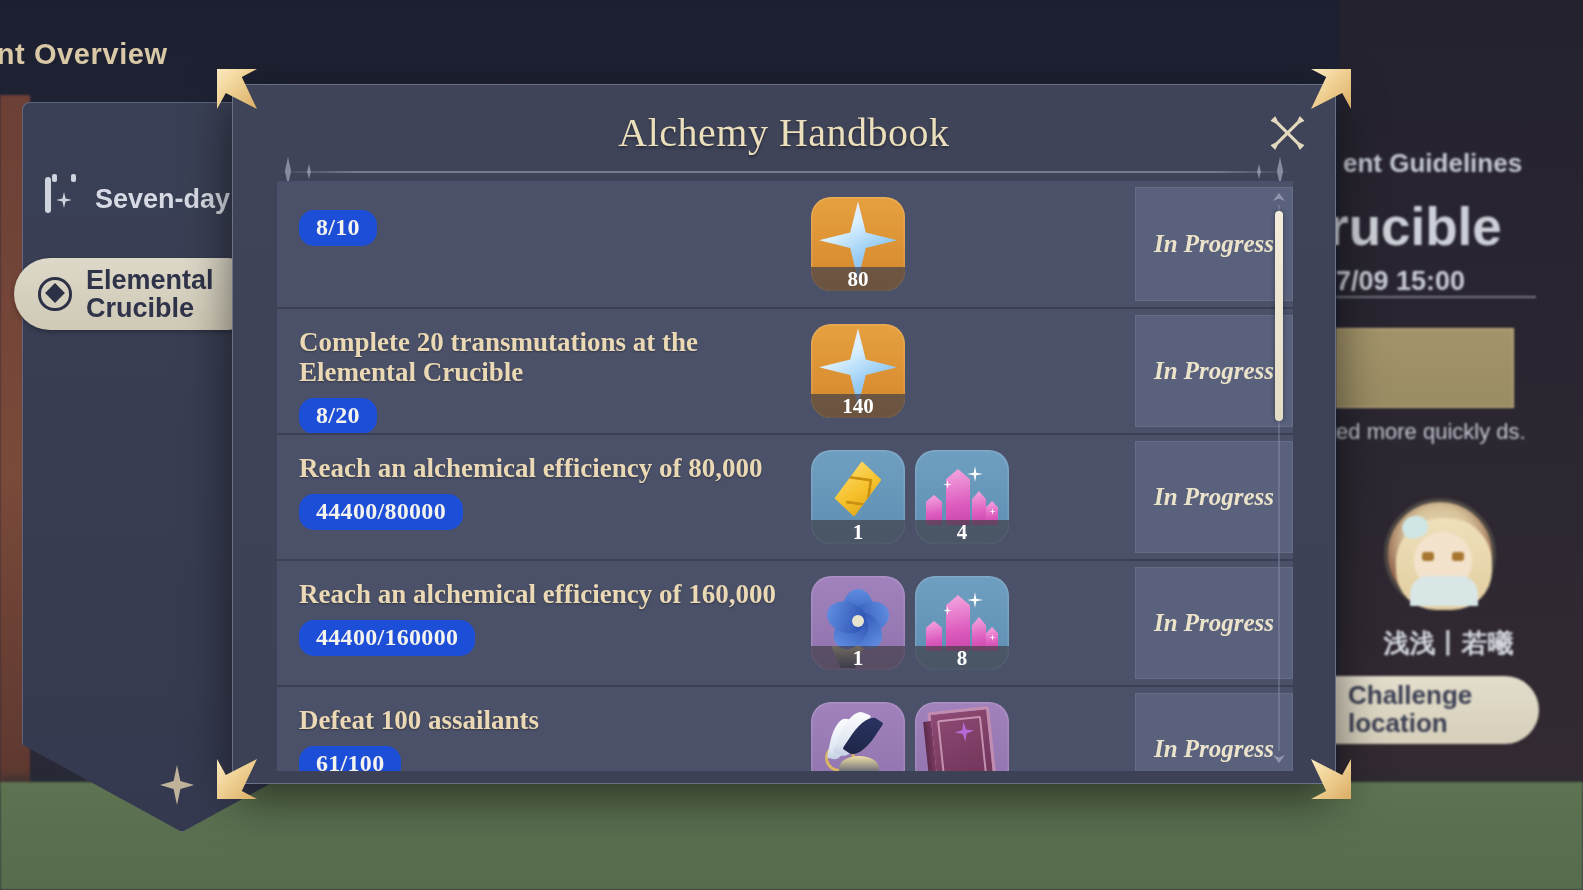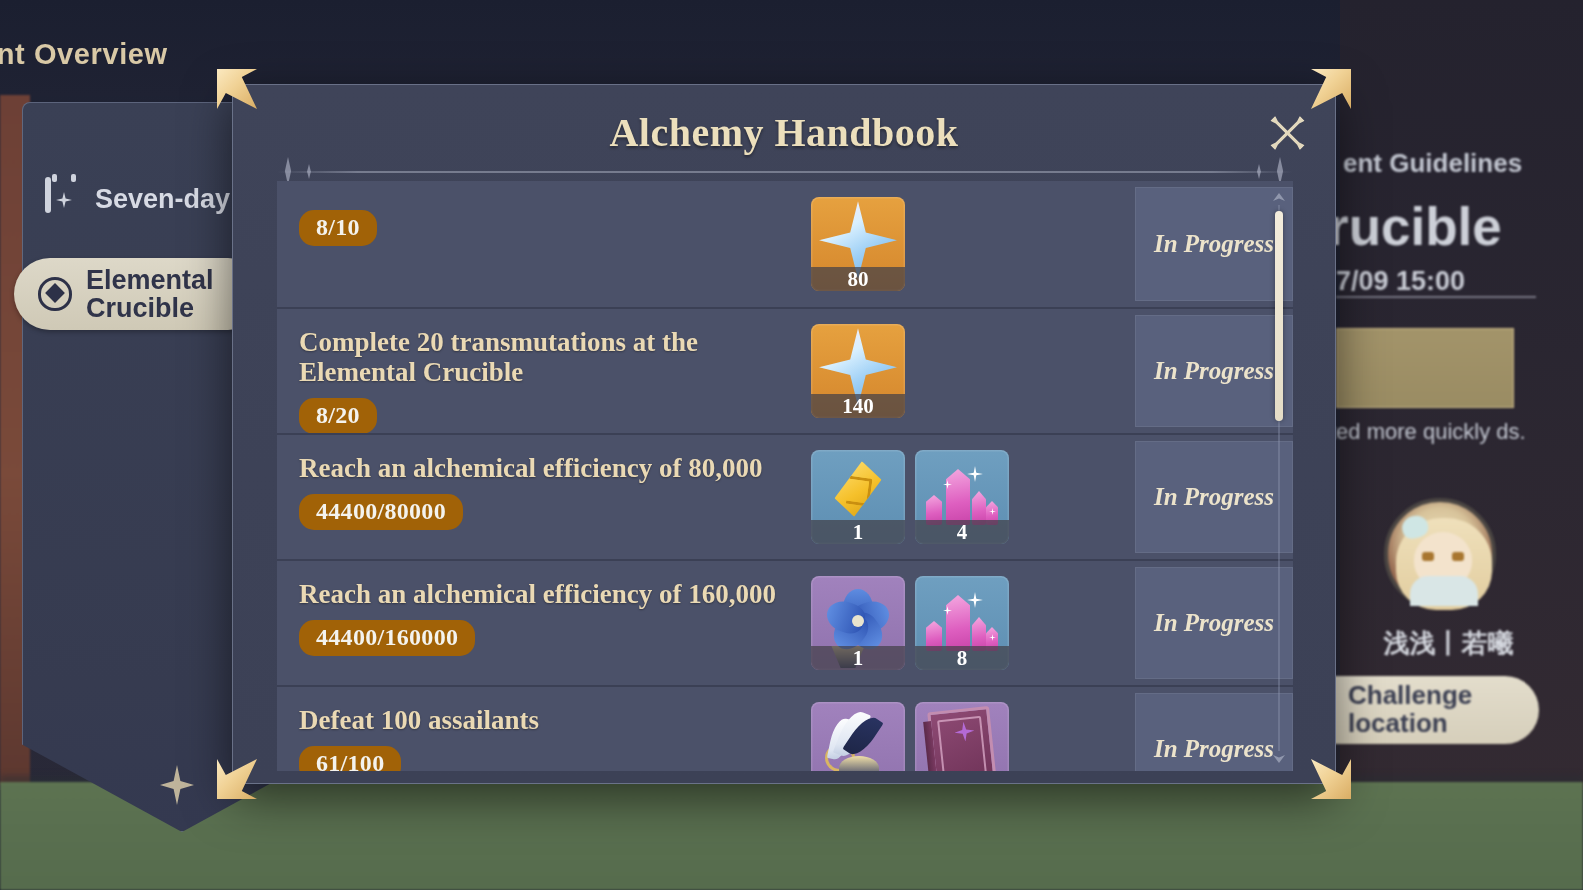--- a/index.html
+++ b/index.html
@@ -164,21 +164,21 @@
     clip-path: polygon(0 0, 100% 0, 62% 20%, 100% 100%, 22% 60%, 0 100%); }
   .corner.tr { right: -16px; top: -16px;
     clip-path: polygon(100% 0, 100% 100%, 78% 60%, 0 100%, 38% 20%, 0 0); }
   .corner.bl { left: -16px; bottom: -16px;
     clip-path: polygon(0 100%, 0 0, 22% 40%, 100% 0, 62% 80%, 100% 100%); }
   .corner.br { right: -16px; bottom: -16px;
     clip-path: polygon(100% 100%, 0 100%, 38% 80%, 0 0, 78% 40%, 100% 0); }
 
   #modal-title {
     position: absolute; left: 0; top: 24px; width: 100%; text-align: center;
-    font-family: "Liberation Serif", serif; font-weight: bold;
+    font-family: "Liberation Serif", serif; font-weight: normal;
     font-size: 40px; color: #ecdfbc; letter-spacing: .5px;
     text-shadow: 0 2px 3px rgba(0,0,0,.4);
   }
   #close-btn {
     position: absolute; right: 28px; top: 28px; width: 40px; height: 40px; cursor: pointer;
   }
   #close-btn i {
     position: absolute; left: 17px; top: -1px; width: 7px; height: 42px; background: #e2d8bd;
     clip-path: polygon(0 0, 100% 0, 72% 14%, 72% 86%, 100% 100%, 0 100%, 28% 86%, 28% 14%);
   }
@@ -213,27 +213,27 @@
   }
   .task-row:first-child { border-top: none; }
   .task-main { width: 528px; padding: 18px 0 0 22px; }
   .task-text {
     font-family: "Liberation Serif", serif; font-weight: bold;
     font-size: 27px; line-height: 1.12; color: #ead9b4;
     text-shadow: 0 1px 2px rgba(0,0,0,.35);
   }
   .task-prog {
     display: inline-block; margin-top: 11px; padding: 4px 17px 5px;
-    background: #a16207; border-radius: 15px;
+    background: #1d4ed8; border-radius: 15px;
     font-family: "Liberation Serif", serif; font-weight: bold;
     font-size: 24px; color: #f4f3ee; letter-spacing: .3px;
   }
   .task-rewards { width: 270px; display: flex; align-items: center; gap: 10px; padding-left: 6px; }
   .reward {
-    position: relative; width: 94px; height: 94px; border-radius: 8px; overflow: hidden;
+    position: relative; width: 94px; height: 94px; border-radius: 20px; overflow: hidden;
     box-shadow: inset 0 0 0 1.5px rgba(255,255,255,.12);
   }
   .reward .qty {
     position: absolute; left: 0; bottom: 0; width: 100%; height: 24px;
     background: rgba(66,64,72,.72); color: #fff;
     font-family: "Liberation Serif", serif; font-weight: bold; font-size: 21px;
     display: flex; align-items: center; justify-content: center;
   }
   .bg-orange { background: linear-gradient(180deg, #e6a13f, #d4862c); }
   .bg-blue   { background: linear-gradient(180deg, #6f9fc0, #5d8eb2); }

